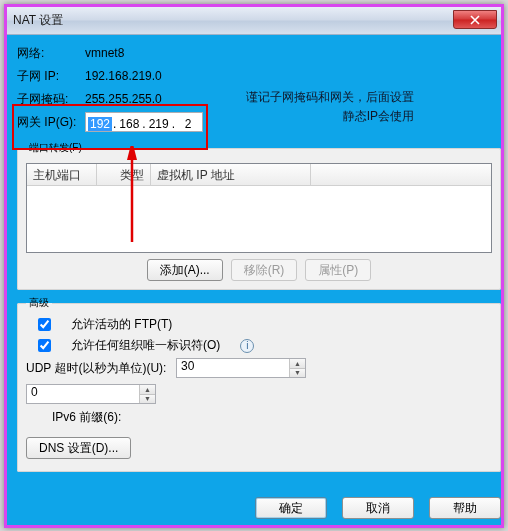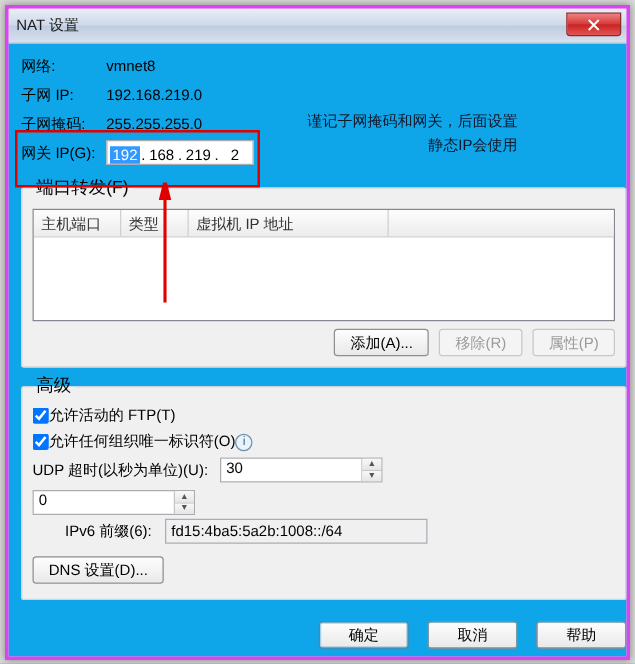--- a/index.html
+++ b/index.html
@@ -17,34 +17,34 @@
   .ip-input { width: 118px; height: 20px; border: 1px solid #abadb3; background: #fff; padding: 0 2px; display: flex; align-items: flex-end; }
   .ip-oct { width: 24px; text-align: center; }
   .ip-oct.sel { background: #3399ff; color: #fff; }
   .ip-dot { padding: 0 1px; }
 
   .highlight-box { position: absolute; left: 12px; top: 104px; width: 196px; height: 46px; border: 2px solid #e00000; pointer-events: none; }
   .arrow { position: absolute; left: 124px; top: 146px; pointer-events: none; }
   .annotation { position: absolute; left: 246px; top: 88px; color: #0f172a; font-size: 15px; font-family: "SimSun", serif; line-height: 1.6; pointer-events: none; }
 
   fieldset.group { border: 1px solid #d5d5d5; border-radius: 2px; padding: 6px 8px 8px 8px; margin-top: 6px; background: #f0f0f0; }
-  fieldset.group > legend { padding: 0 3px; font-size: 14px; }
+  fieldset.group > legend { padding: 0 3px; font-size: 10px; }
 
   .table-wrap { border: 1px solid #828790; background: #fff; height: 90px; overflow: hidden; margin-top: 2px; }
   .thead { display: flex; height: 22px; background: linear-gradient(#fdfdfd,#ececec); border-bottom: 1px solid #d0d0d0; }
   .th { border-right: 1px solid #d0d0d0; padding: 3px 6px; color: #333; }
-  .th1 { width: 70px; } .th2 { width: 54px; } .th3 { width: 160px; } .th4 { flex: 1; }
+  .th1 { width: 70px; } .th2 { width: 54px; text-align: right; } .th3 { width: 160px; } .th4 { flex: 1; }
   .tbody { height: 68px; }
 
-  .btn-row { display: flex; gap: 8px; justify-content: flex-end; margin-top: 6px; }
+  .btn-row { display: flex; gap: 8px; justify-content: center; margin-top: 6px; }
   button.btn { height: 22px; padding: 0 12px; background: linear-gradient(#fdfdfd,#e9e9e9); border: 1px solid #8e8f8f; border-radius: 3px; cursor: pointer; }
   button.btn:disabled { color: #9b9b9b; border-color: #c8c8c8; background: #f4f4f4; cursor: default; }
   button.btn.default { border-color: #5586a3; box-shadow: 0 0 0 1px #a6d0e7 inset; }
 
-  .chk-row { display: flex; align-items: center; gap: 0; margin-bottom: 4px; }
+  .chk-row { display: flex; align-items: center; gap: 20px; margin-bottom: 4px; margin-left: 12px; }
   input[type=checkbox] { width: 13px; height: 13px; }
   .help-icon { width: 14px; height: 14px; border: 1px solid #6a8fae; border-radius: 50%; color: #3a6a9a; font-size: 10px; display: inline-flex; align-items: center; justify-content: center; background: #eaf2fa; cursor: pointer; }
 
   .num-input { width: 130px; height: 20px; border: 1px solid #abadb3; background: #fff; display: flex; }
   .num-input span { flex: 1; padding: 0 4px; }
   .spinner { width: 16px; border-left: 1px solid #c5c5c5; display: flex; flex-direction: column; }
   .spin-btn { flex: 1; display: flex; align-items: center; justify-content: center; font-size: 7px; color: #555; cursor: pointer; background: linear-gradient(#f8f8f8,#e5e5e5); }
   .spin-btn:first-child { border-bottom: 1px solid #c5c5c5; }
 
   .text-input { width: 210px; height: 20px; border: 1px solid #abadb3; background: #fff; padding: 2px 4px; display: flex; align-items: center; }
@@ -140,23 +140,20 @@
           <span>0</span>
           <div class="spinner">
             <div class="spin-btn">▲</div>
             <div class="spin-btn">▼</div>
           </div>
         </div>
       </div>
 
       <div class="row" style="padding-left:26px">
         <span style="width:80px">IPv6 前缀(6):</span>
-        <div class="text-input disabled">
-          <span>fd15:4ba5:5a2b:1008::/64</span>
-        </div>
       </div>
 
       <div class="adv-btnrow">
         <button class="btn">DNS 设置(D)...</button>
       </div>
     </fieldset>
 
     <div class="footer">
       <button class="btn default">确定</button>
       <button class="btn">取消</button>

